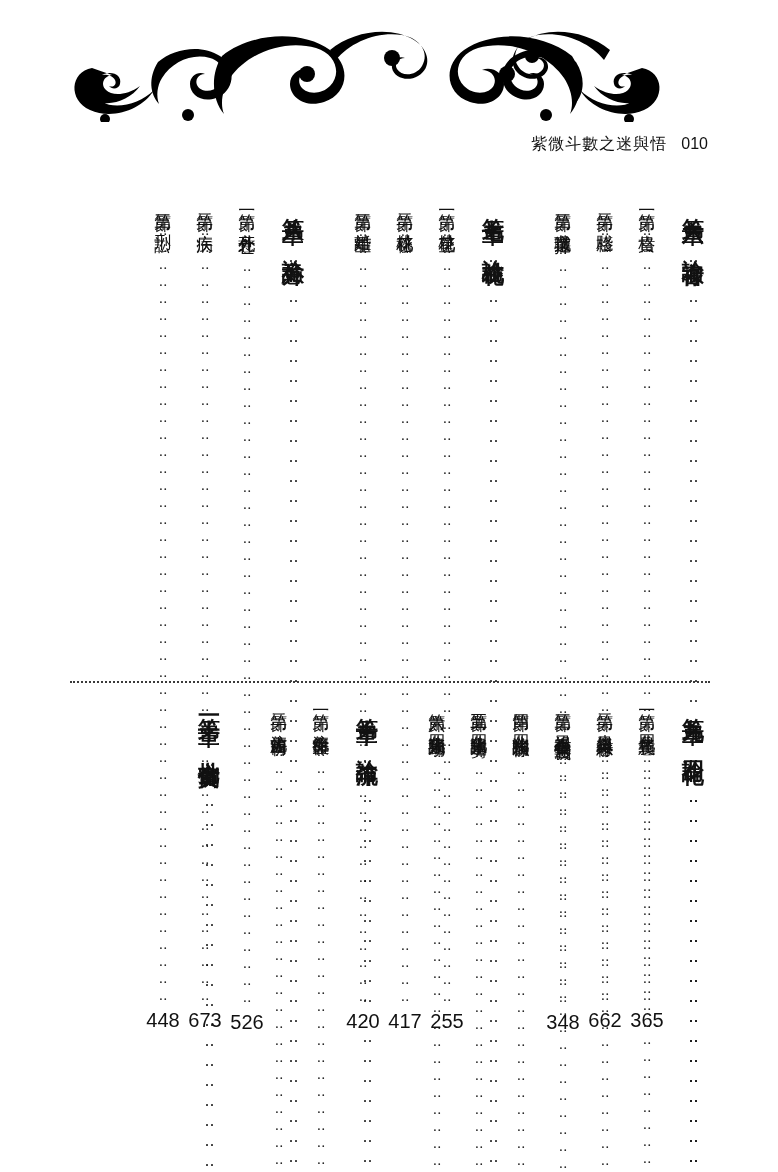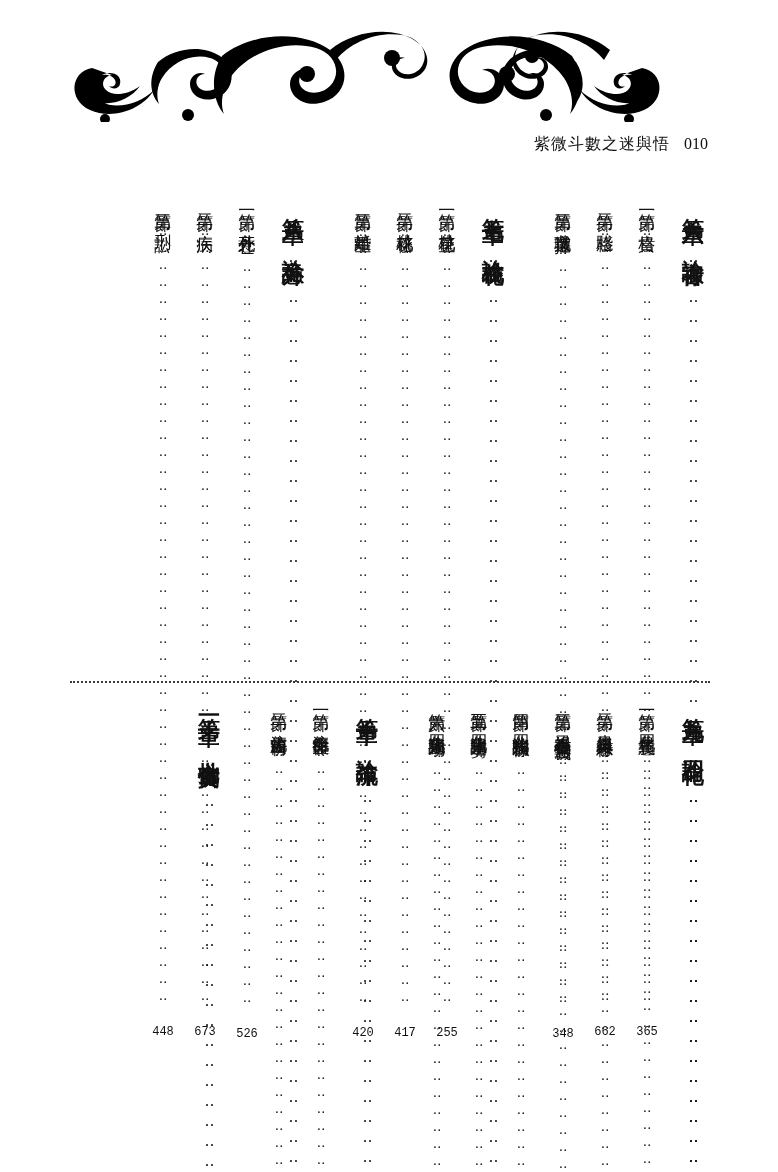--- a/index.html
+++ b/index.html
@@ -30,21 +30,21 @@
     position: absolute;
     right: 70px;
     top: 134px;
     font-size: 16px;
     letter-spacing: 1px;
     font-family: "DejaVu Serif", serif;
     white-space: nowrap;
   }
   .running-head .folio {
     margin-left: 14px;
-    font-family: Liberation Serif, serif;
+    font-family: Liberation Sans, sans-serif;
     letter-spacing: 0;
   }
 
   
   .divider {
     position: absolute;
     left: 70px;
     top: 681px;
     width: 640px;
     height: 2px;
@@ -106,24 +106,24 @@
     line-height: 1;
     overflow: hidden;
     flex: 1 1 auto;
     min-height: 0;
     font-size: 13px;
     color: #111;
   }
   .chapter .leader { font-size: 15px; }
 
   .page-num {
-    font-family: Liberation Mono, monospace;
-    font-size: 12px;
+    font-family: Liberation Sans, sans-serif;
+    font-size: 20px;
     letter-spacing: 0;
-    margin-top: 20px;
+    margin-top: 4px;
     flex: 0 0 auto;
   }
 </style>
 </head>
 <body>
 
 <div class="ornament">
   <svg viewBox="0 0 610 100" width="610" height="100" xmlns="http://www.w3.org/2000/svg">
     <g fill="#000000">
 

